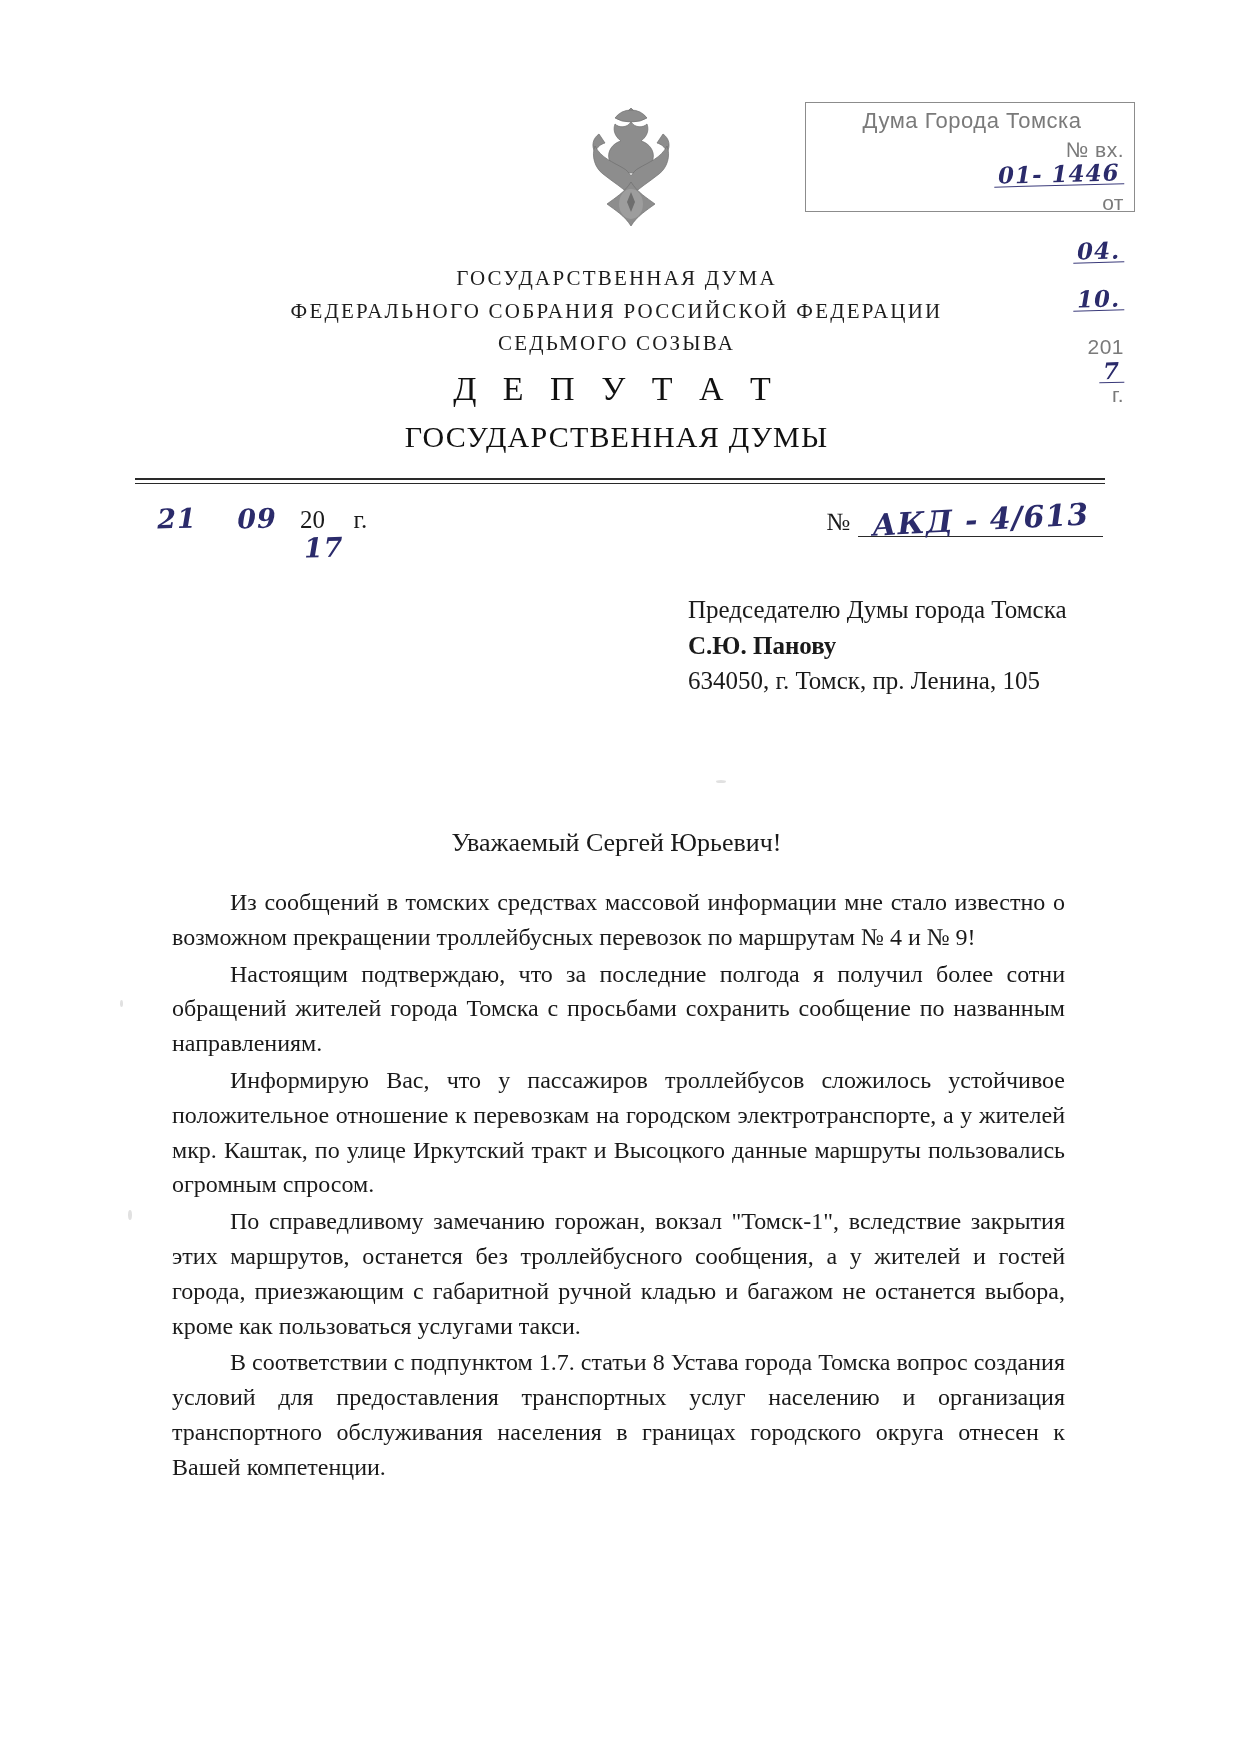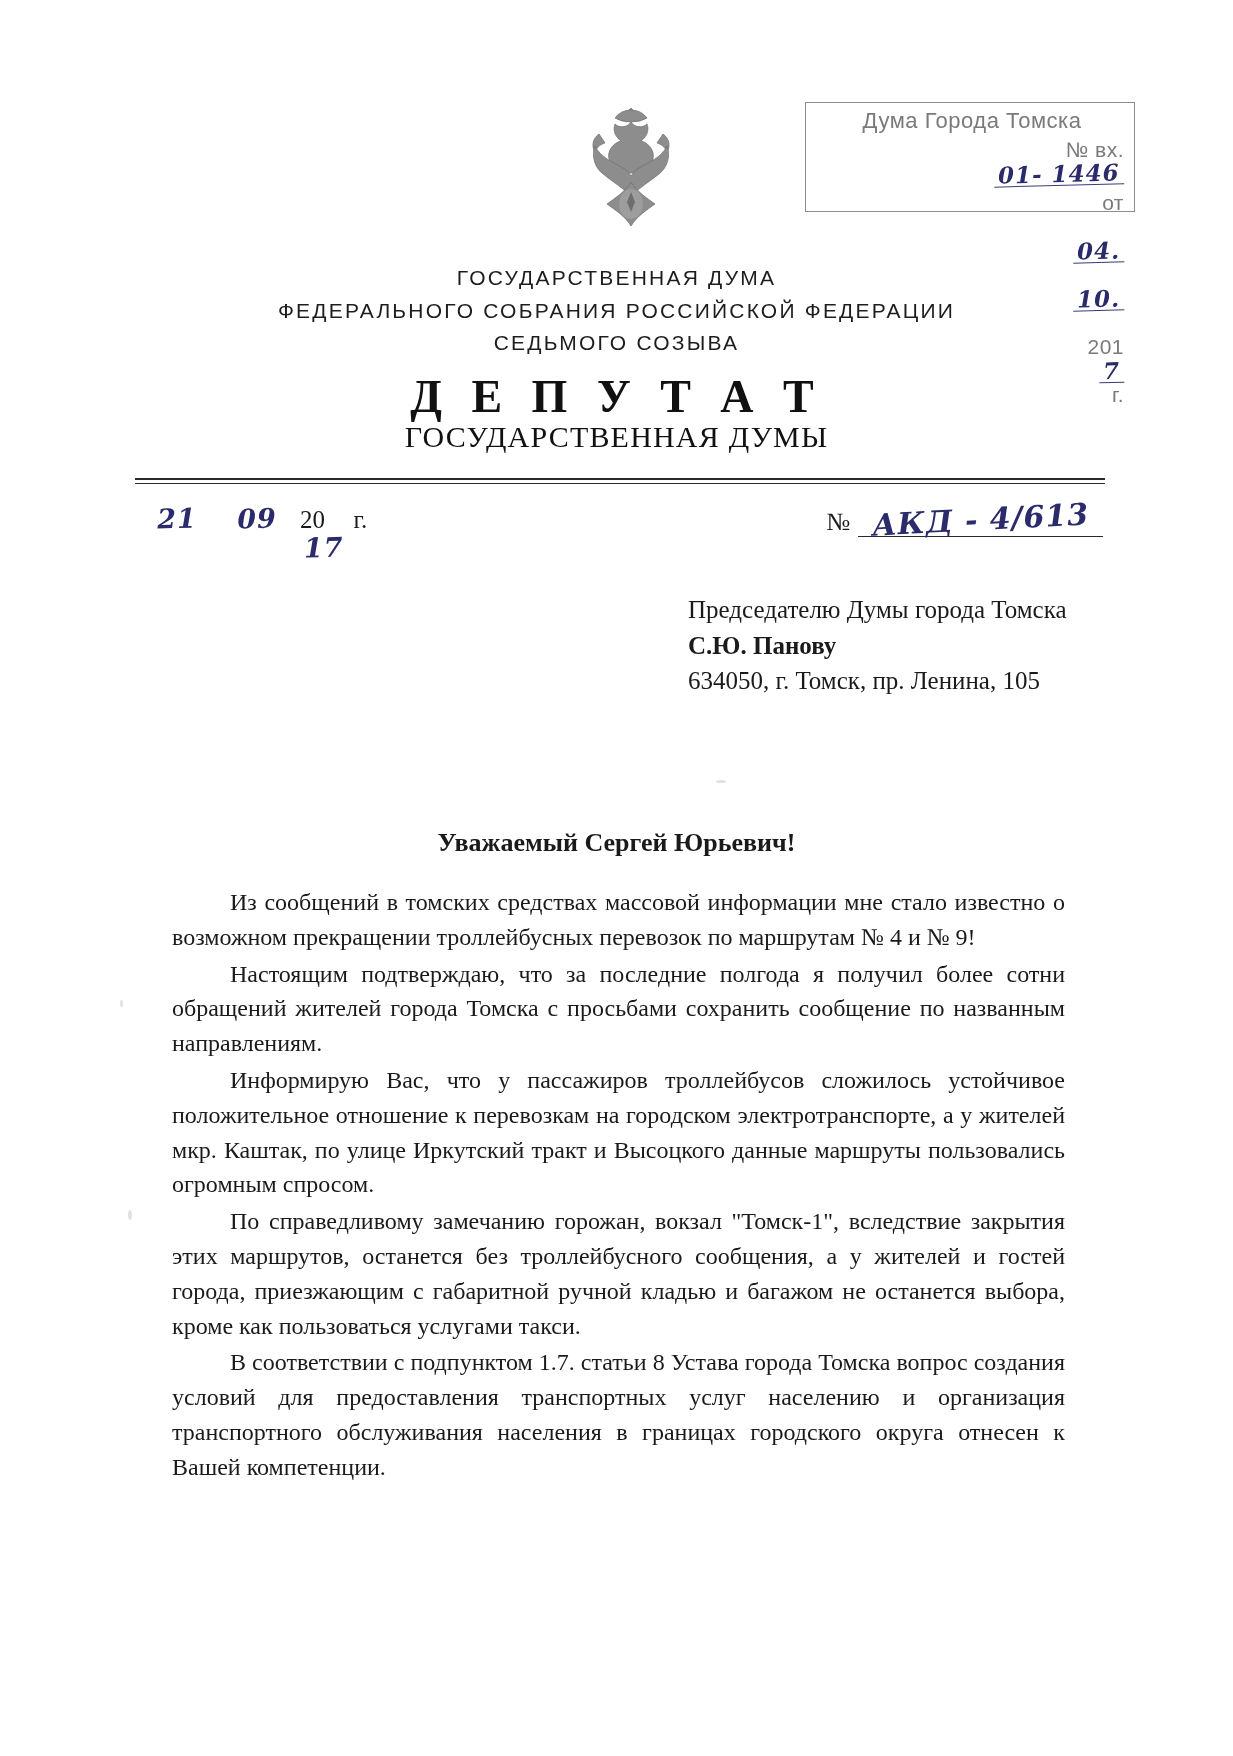--- a/index.html
+++ b/index.html
@@ -77,33 +77,33 @@
     text-align: center;
   }
   .emblem svg { display: block; }
 
   
   .org {
     position: absolute;
     left: 0; right: 0;
     top: 262px;
     text-align: center;
-    font-family: Liberation Sans, sans-serif;
+    font-family: Liberation Serif, serif;
     font-size: 21px;
     letter-spacing: 2.2px;
     line-height: 1.55;
     color: #1d1d1d;
   }
   .deputat {
     position: absolute;
     left: 0; right: 0;
     top: 370px;
     text-align: center;
-    font-size: 46px;
-    font-weight: bold;
+    font-size: 34px;
+    font-weight: normal;
     letter-spacing: 9px;
     color: #111;
   }
   .deputat-sub {
     position: absolute;
     left: 0; right: 0;
     top: 420px;
     text-align: center;
     font-size: 30px;
     letter-spacing: 1.2px;
@@ -176,21 +176,21 @@
   }
   .addressee .name { font-weight: bold; }
 
   
   .salutation {
     position: absolute;
     left: 0; right: 0;
     top: 828px;
     text-align: center;
     font-size: 26px;
-    font-weight: bold;
+    font-weight: normal;
   }
   .body {
     position: absolute;
     left: 172px;
     right: 168px;
     top: 885px;
     font-size: 24px;
     line-height: 1.45;
     text-align: justify;
   }

